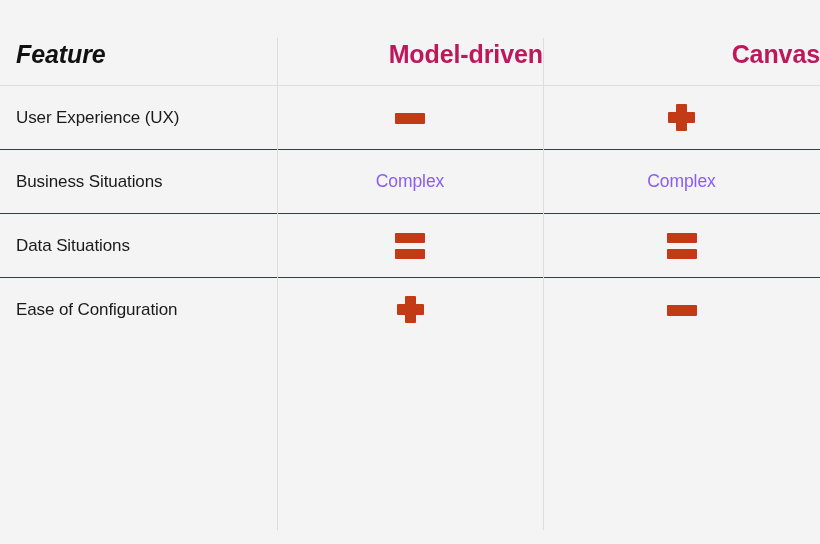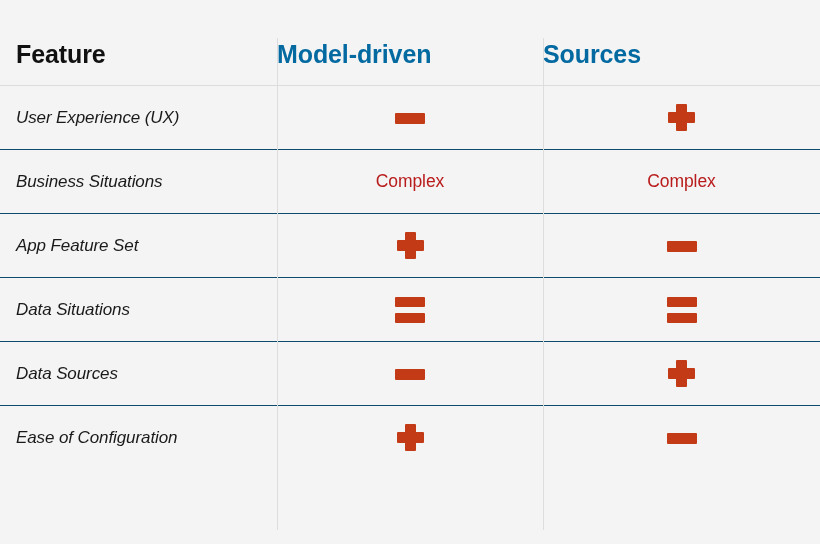--- a/index.html
+++ b/index.html
@@ -43,47 +43,47 @@
     vertical-align: middle;
     background: transparent;
   }
   .hdr-feature {
     text-align: left;
     font-size: 25px;
     font-weight: bold;
     color: #111111;
     padding-left: 16px !important;
     letter-spacing: -0.1px;
+    font-style: italic;
   }
   .hdr-col {
-    text-align: left;
+    text-align: right;
     font-size: 25px;
     font-weight: bold;
-    color: #0369a1;
+    color: #be185d;
     letter-spacing: -0.1px;
   }
 
   
   tbody td {
     height: 63px;
     padding: 0;
     margin: 0;
     vertical-align: middle;
     border-top: 1px solid #0c4a6e;
   }
   tbody tr:first-child td { border-top: 1px solid #dcdcdc; }
 
   td.feature-cell {
     text-align: left;
     padding-left: 16px !important;
     font-size: 17px;
     font-weight: normal;
     color: #1a1a1a;
     letter-spacing: -0.1px;
-    font-style: italic;
   }
   td.mark-cell {
     text-align: center;
   }
 
   
   .head-rule {
     position: absolute;
     left: 12px;
     top: 85px;
@@ -157,69 +157,59 @@
     height: 10px;
     background: #c23b16;
     border-radius: 1px;
   }
   .sym-equals::before { top: 0; }
   .sym-equals::after  { top: 16px; }
 
   
   .verdict-text {
     font-size: 17.5px;
-    color: #b91c1c;
+    color: #8b5cf6;
     letter-spacing: -0.1px;
   }
 </style>
 </head>
 <body>
 
 <div id="comparison-table">
 
   <table class="cmp">
     <colgroup>
       <col class="c-feature">
       <col class="c-model">
       <col class="c-canvas">
     </colgroup>
     <thead>
       <tr>
         <th class="hdr-feature">Feature</th>
         <th class="hdr-col">Model-driven</th>
-        <th class="hdr-col">Sources</th>
+        <th class="hdr-col">Canvas</th>
       </tr>
     </thead>
     <tbody id="table-body">
         <tr>
           <td class="feature-cell">User Experience (UX)</td>
           <td class="mark-cell"><span class="sym sym-minus"></span></td>
           <td class="mark-cell"><span class="sym sym-plus"></span></td>
         </tr>
         <tr>
           <td class="feature-cell">Business Situations</td>
           <td class="mark-cell"><span class="verdict-text">Complex</span></td>
           <td class="mark-cell"><span class="verdict-text">Complex</span></td>
         </tr>
         <tr>
-          <td class="feature-cell">App Feature Set</td>
-          <td class="mark-cell"><span class="sym sym-plus"></span></td>
-          <td class="mark-cell"><span class="sym sym-minus"></span></td>
-        </tr>
-        <tr>
           <td class="feature-cell">Data Situations</td>
           <td class="mark-cell"><span class="sym sym-equals"></span></td>
           <td class="mark-cell"><span class="sym sym-equals"></span></td>
         </tr>
         <tr>
-          <td class="feature-cell">Data Sources</td>
-          <td class="mark-cell"><span class="sym sym-minus"></span></td>
-          <td class="mark-cell"><span class="sym sym-plus"></span></td>
-        </tr>
-        <tr>
           <td class="feature-cell">Ease of Configuration</td>
           <td class="mark-cell"><span class="sym sym-plus"></span></td>
           <td class="mark-cell"><span class="sym sym-minus"></span></td>
         </tr>
       </tbody>
   </table>
 
   <div class="head-rule"></div>
   <div class="vrule v1"></div>
   <div class="vrule v2"></div>

